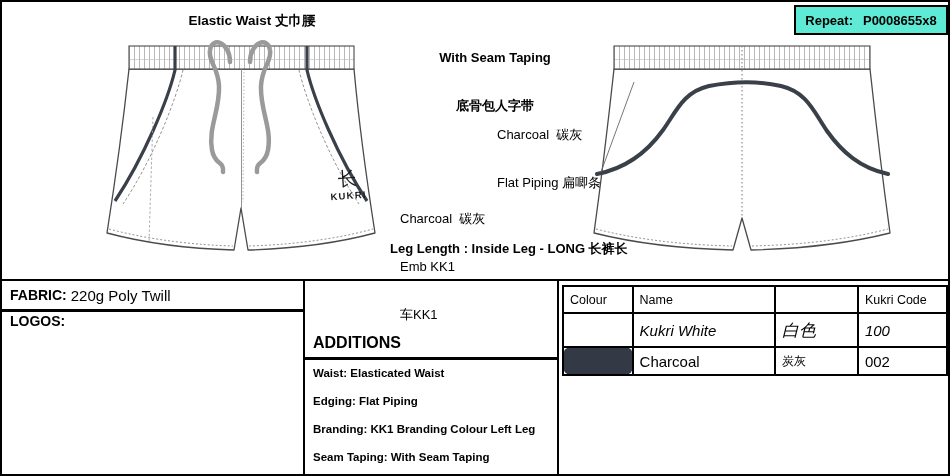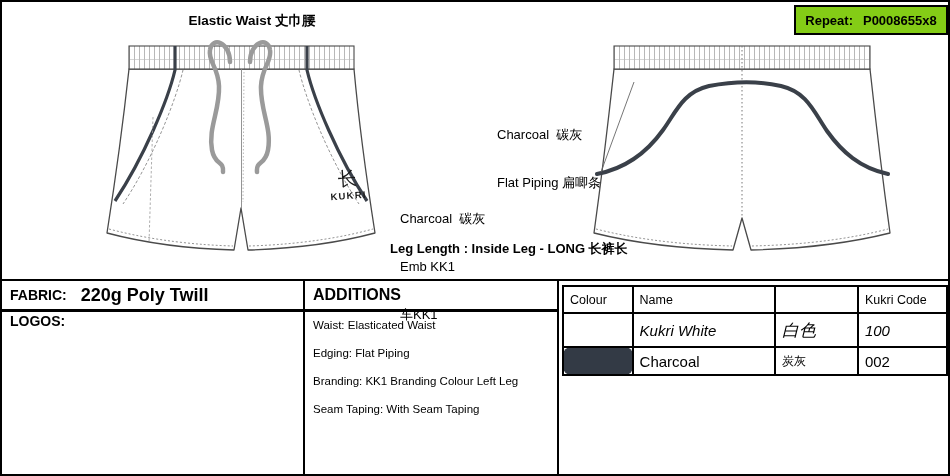--- a/index.html
+++ b/index.html
@@ -1,43 +1,43 @@
 <!DOCTYPE html>
 <html><head>
 <meta charset="utf-8">
 <style>
   html,body{margin:0;padding:0;background:#fff;}
   body{font-family:"Liberation Sans","DejaVu Sans",sans-serif;color:#000;}
   .sheet{position:relative;width:946px;height:472px;border:2px solid #000;background:#fff;overflow:hidden;}
   .abs{position:absolute;}
 
   
-  .repeat-box{left:792px;top:3px;width:150px;height:26px;background:#84cc16;border:2px solid #000;
+  .repeat-box{left:792px;top:3px;width:150px;height:26px;background:#5eead4;border:2px solid #000;
     display:flex;align-items:center;justify-content:center;gap:10px;font-size:13px;font-weight:bold;}
 
   
   .lbl{font-size:13px;line-height:16px;white-space:pre;}
   .elastic-waist{left:140px;top:11px;width:220px;text-align:center;font-weight:600;font-size:13.5px;}
   .seam-taping{left:418px;top:16px;width:150px;text-align:center;font-weight:700;}
   .piping-lbl{left:495px;top:93px;}
   .emb-lbl{left:398px;top:177px;}
   .leg-length{left:388px;top:239px;font-weight:700;}
 
   
   .bottom-section{left:0;right:0;top:277px;bottom:0;border-top:2px solid #000;}
   .left-panel{position:absolute;left:0;top:0;width:301px;height:100%;border-right:2px solid #000;}
-  .fabric-row{height:28px;border-bottom:3px solid #000;display:flex;align-items:center;padding:0 8px;gap:14px;}
+  .fabric-row{height:28px;border-bottom:3px solid #000;display:flex;align-items:center;padding:0 8px;gap:4px;}
   .fabric-label,.logos-label,.additions-title{font-weight:700;font-size:14px;}
-  .fabric-value{font-size:18px;font-weight:bold;}
+  .fabric-value{font-size:15px;}
   .logos-row{padding:0 8px;}
   .additions-panel{position:absolute;left:303px;top:0;width:252px;height:100%;border-right:2px solid #000;}
-  .additions-header{height:28px;border-bottom:3px solid #000;display:flex;align-items:center;padding:0 8px;}
+  .additions-header{height:28px;border-bottom:3px solid #000;display:flex;align-items:center;padding:0 8px;margin-top:48px;}
   .additions-title{font-size:16px;}
   .additions-body{padding:7px 8px;}
-  .addition-item{font-size:11.5px;margin-bottom:16px;}
+  .addition-item{font-size:11.5px;margin-bottom:16px;font-weight:bold;}
 
   
   .colour-table{left:560px;top:4px;border-collapse:collapse;}
   .colour-table td,.colour-table th{border:2px solid #000;padding:0 6px;font-weight:normal;text-align:left;}
   .colour-table .hdr td{font-size:12.5px;height:25px;}
   .colour-table .r1 td{height:32px;font-style:italic;}
   .colour-table .r2 td{height:26px;}
   .name-cell{font-size:15px;}
   .cn-big{font-size:17px;text-align:center;}
   .cn-small{font-size:12px;text-align:center;}
@@ -98,20 +98,24 @@
       <line x1="632" y1="80" x2="599" y2="170" stroke="#666" stroke-width="0.9"></line>
     </g>
   </svg>
 
   <div class="abs repeat-box">
     <span>Repeat:</span>
     <span>P0008655x8</span>
   </div>
 
   <div class="abs lbl elastic-waist">Elastic Waist 丈巾腰</div>
+  <div class="abs lbl seam-taping">
+    <div>With Seam Taping</div>
+    <div>底骨包人字带</div>
+  </div>
   <div class="abs lbl piping-lbl">
     <div>Charcoal  碳灰</div>
     <div>Flat Piping 扁唧条</div>
   </div>
   <div class="abs lbl emb-lbl">
     <div>Charcoal  碳灰</div>
     <div>Emb KK1</div>
     <div>车KK1</div>
   </div>
   <div class="abs lbl leg-length">Leg Length : Inside Leg - LONG 长裤长</div>

